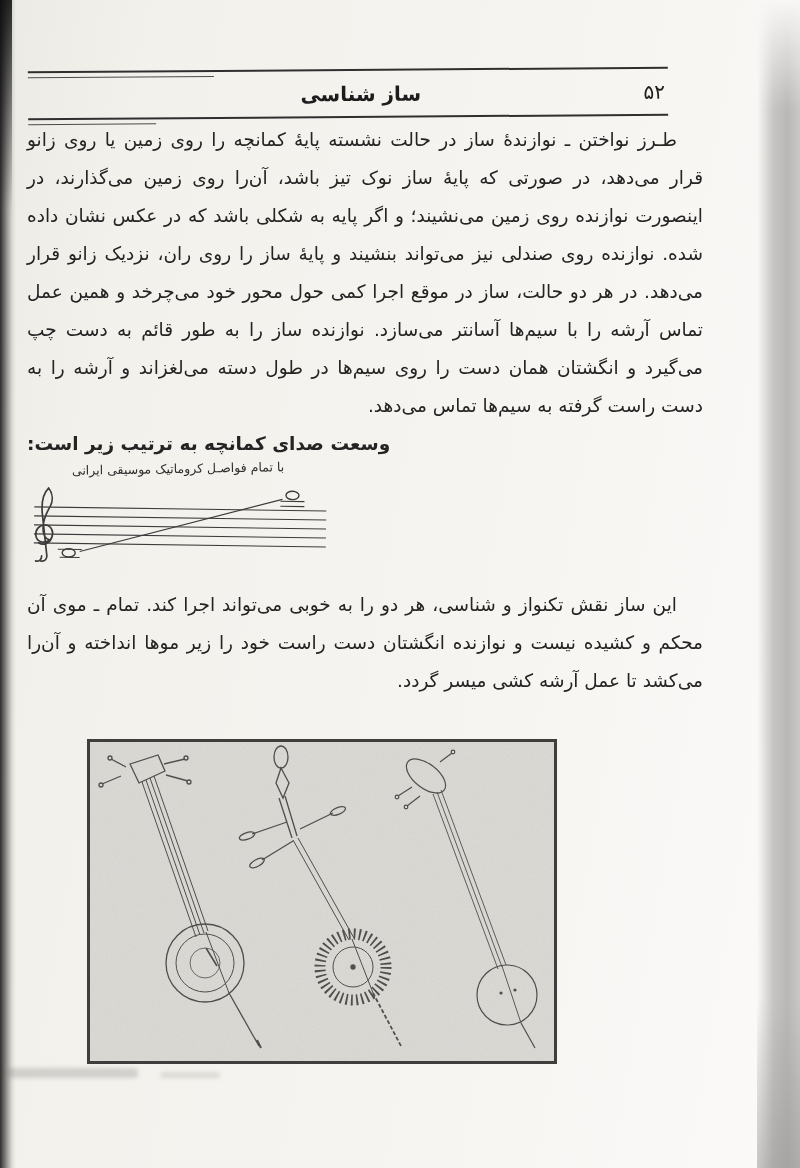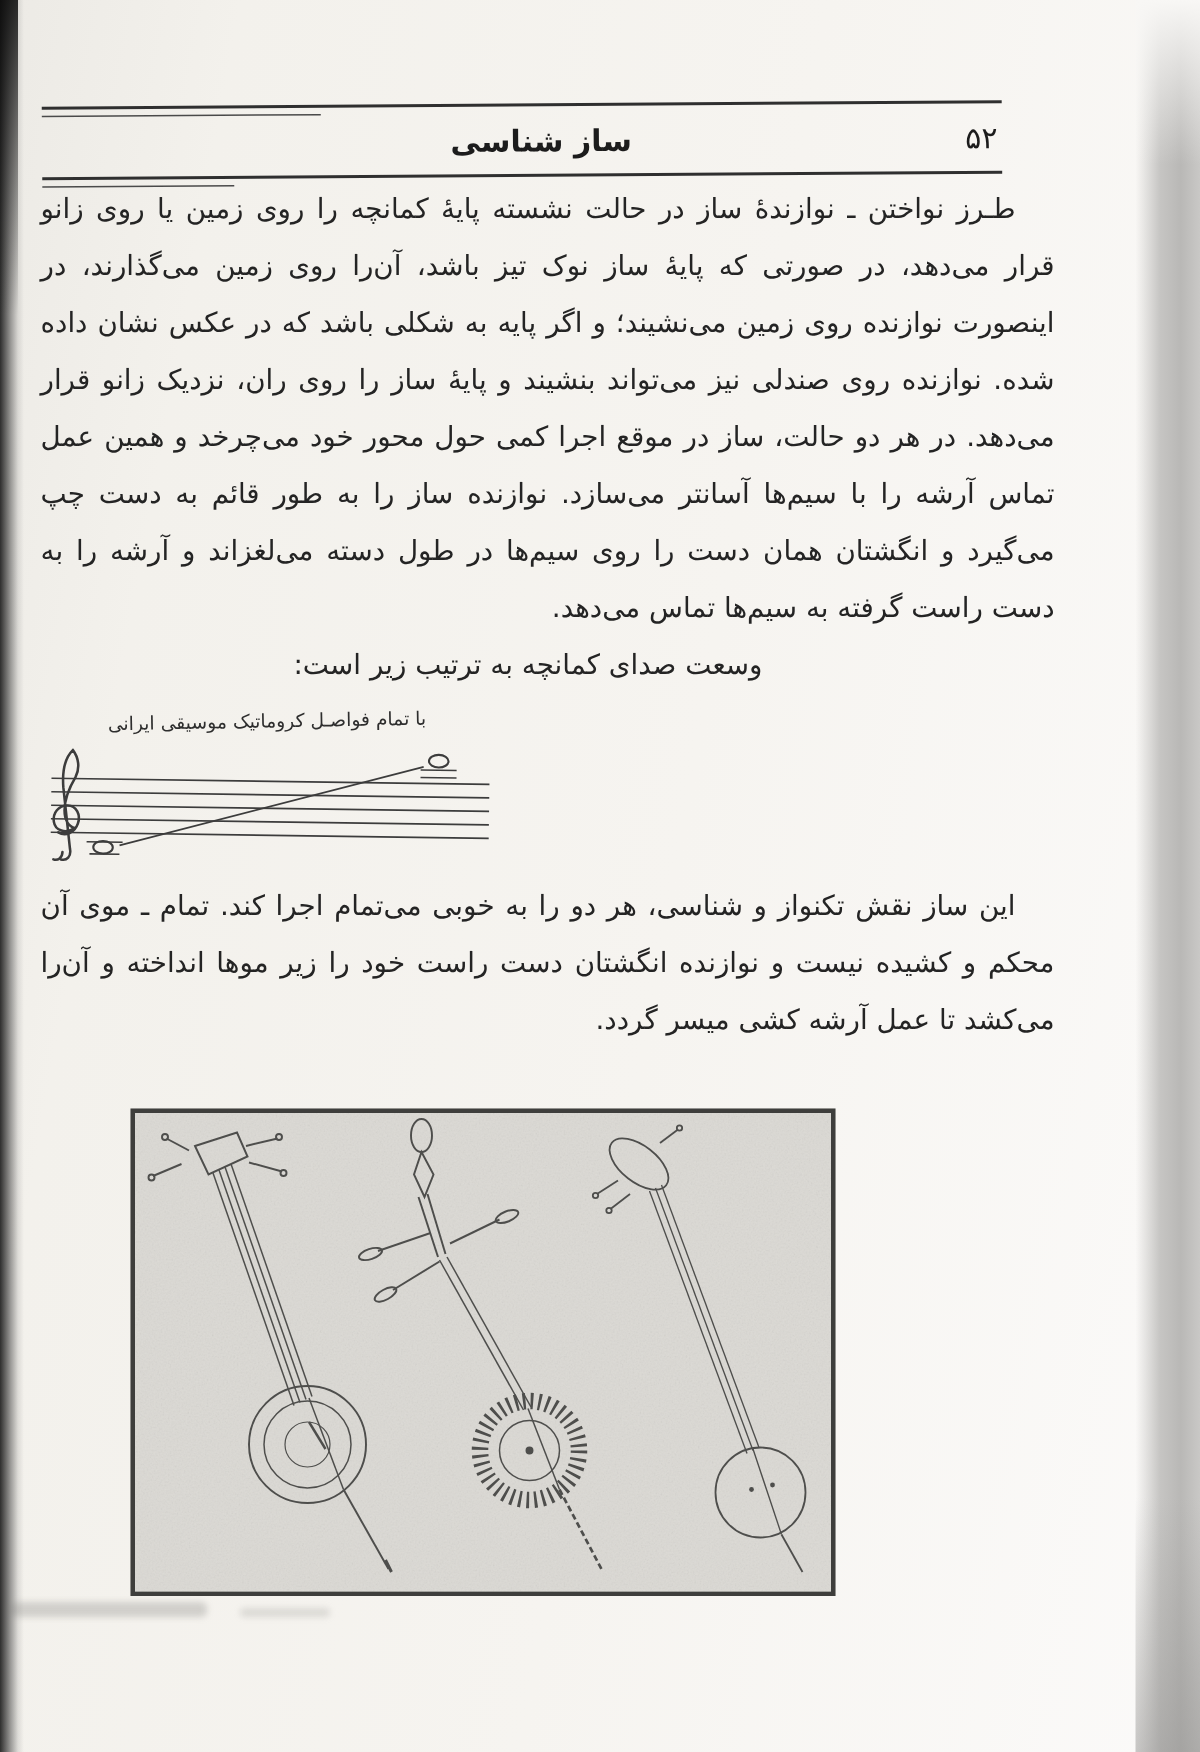--- a/index.html
+++ b/index.html
@@ -52,24 +52,24 @@
     position:absolute;right:3px;top:18px;font-size:20px;direction:rtl;margin-left:36px;
   }
   
   .text-col{
     position:absolute;right:97px;width:676px;direction:rtl;text-align:justify;
     font-size:18.5px;line-height:38px;color:#242424;
   }
   .text-col-1{top:121px;}
   .text-col-2{top:586px;}
   .text-col p{margin:0;text-indent:26px;}
-  .text-col p.no-fill{text-align:center;}
+  .text-col p.no-fill{text-align:left;font-weight:bold;}
   b{font-weight:normal;}
   
-  .staff-block{position:absolute;left:20px;top:461px;width:334px;height:118px;margin-top:12px;}
+  .staff-block{position:absolute;left:20px;top:461px;width:334px;height:118px;}
   .staff-caption{
     position:absolute;left:18px;top:0;width:280px;text-align:center;direction:rtl;
     font-size:12.5px;color:#2e2e2e;transform:rotate(-1deg);letter-spacing:.3px;
   }
   .staff-svg{position:absolute;left:0;top:22px;}
   
   .photo-frame{
     position:absolute;left:87px;top:739px;width:470px;height:325px;
     border:3px solid #3e3e3c;box-sizing:border-box;background:#dbd9d4;
   }
@@ -132,21 +132,21 @@
         <g>
           <ellipse cx="272" cy="11" rx="6.5" ry="4.2" stroke-width="1.4"></ellipse>
           <line x1="260" y1="17" x2="284" y2="17"></line>
           <line x1="260" y1="22" x2="284" y2="22"></line>
         </g>
       </g>
     </svg>
   </div>
 
   <div class="text-col text-col-2">
-    <p><span>این ساز نقش </span><b>تکنواز و شناسی</b><span>، هر دو را به خوبی می‌تمام اجرا کند. </span><b>تمام ـ</b><span> موی آن محکم و کشیده نیست و نوازنده انگشتان دست راست خود را زیر موها انداخته و آن‌را می‌کشد تا عمل آرشه کشی میسر گردد.</span></p>
+    <p><span>این ساز نقش </span><b>تکنواز و شناسی</b><span>، هر دو را به خوبی می‌تواند اجرا کند. </span><b>تمام ـ</b><span> موی آن محکم و کشیده نیست و نوازنده انگشتان دست راست خود را زیر موها انداخته و آن‌را می‌کشد تا عمل آرشه کشی میسر گردد.</span></p>
   </div>
 
   <div class="photo-frame">
     <svg width="464" height="319" viewBox="0 0 464 319">
       <defs>
         <filter id="grain" x="0" y="0" width="100%" height="100%">
           <feTurbulence type="fractalNoise" baseFrequency="0.85" numOctaves="2" stitchTiles="stitch"></feTurbulence>
           <feColorMatrix type="saturate" values="0"></feColorMatrix>
           <feComponentTransfer>
               <feFuncA type="linear" slope="0.16" intercept="0"></feFuncA>

